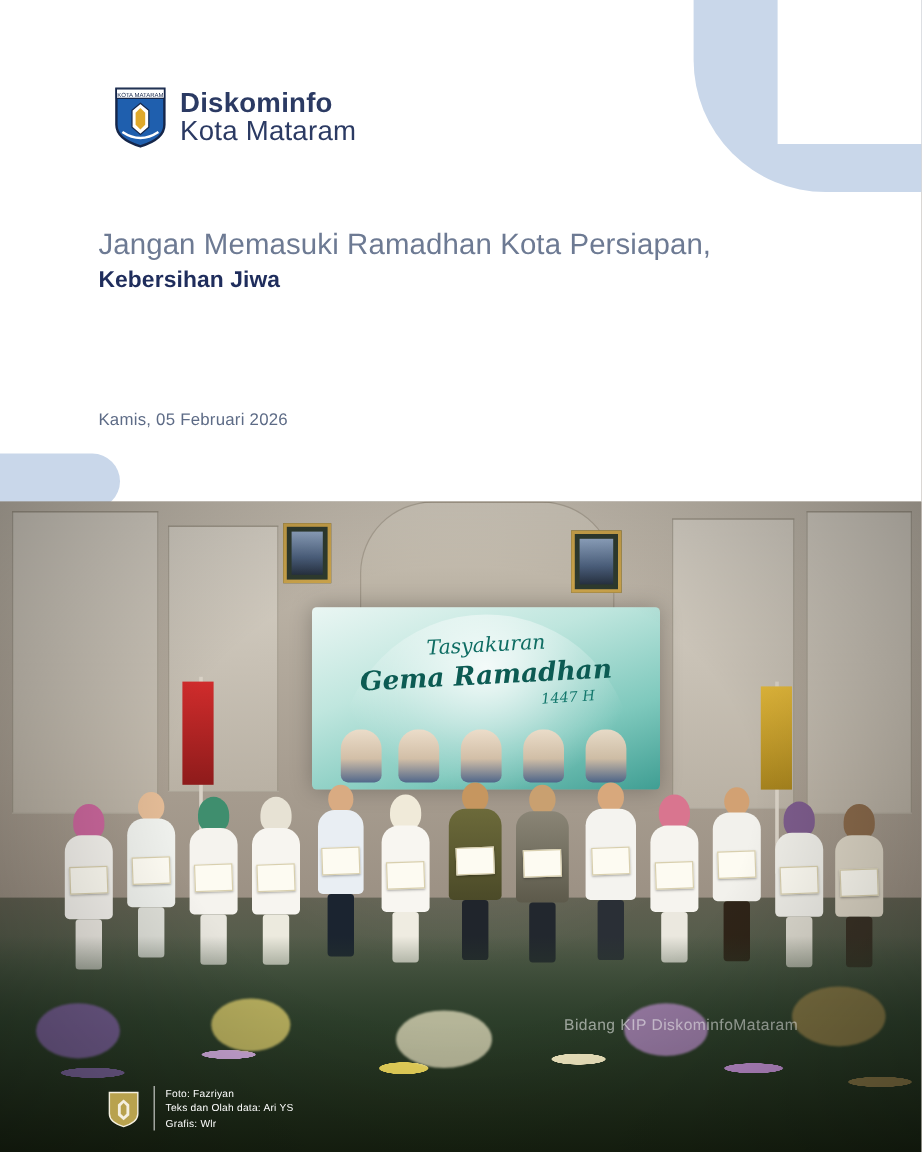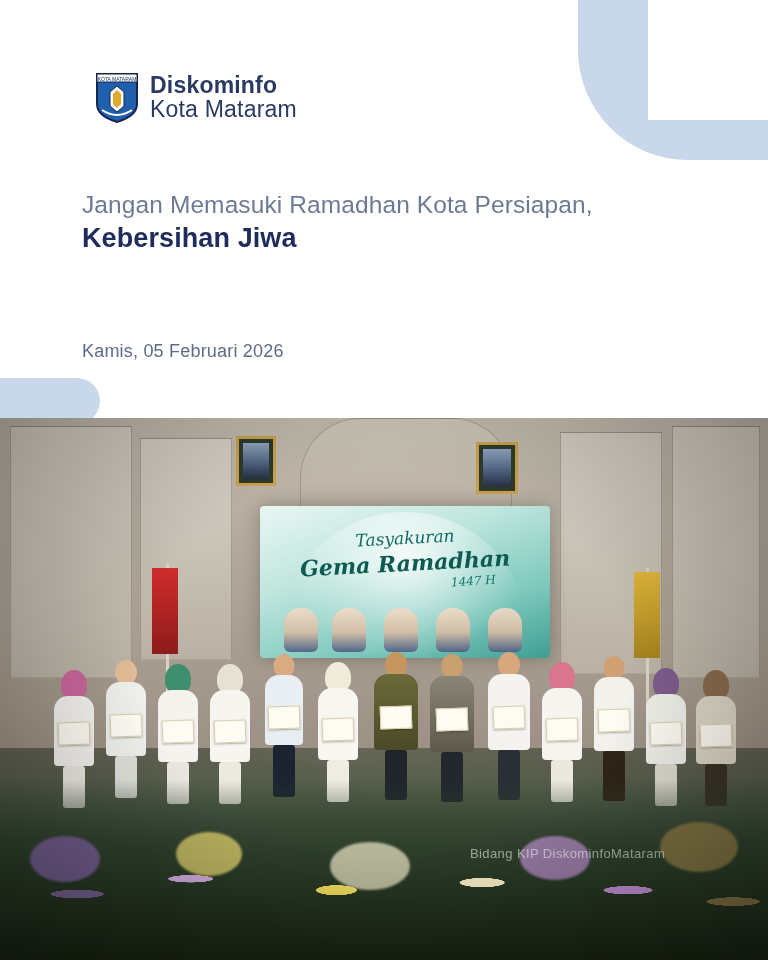--- a/index.html
+++ b/index.html
@@ -99,32 +99,32 @@
   }
   .headline .line2 {
     font-size: 26.5px;
     color: #1f2d5c;
     font-weight: bold;
     letter-spacing: .1px;
     line-height: 1.32;
     display: block;
   }
   .headline .line3 {
-    font-size: 27px;
+    font-size: 19px;
     color: #1f2d5c;
     font-weight: bold;
     letter-spacing: .1px;
     line-height: 1.32;
     display: block;
   }
   .date {
     position: absolute;
     left: 82px;
     top: 341px;
-    font-size: 18px;
+    font-size: 14px;
     color: #5d6b86;
     letter-spacing: .2px;
   }
 
   
   .photo {
     position: absolute;
     left: 0;
     top: 418px;
     width: 768px;
@@ -508,14 +508,28 @@
     <div class="plant-blob" style="left:30px;bottom:78px;width:70px;height:46px;background:#7a5f9a;opacity:.85;"></div>
     <div class="plant-blob" style="left:176px;bottom:84px;width:66px;height:44px;background:#d8c96a;opacity:.8;"></div>
     <div class="plant-blob" style="left:330px;bottom:70px;width:80px;height:48px;background:#efe8c7;opacity:.7;"></div>
     <div class="plant-blob" style="left:520px;bottom:80px;width:70px;height:44px;background:#b68ac6;opacity:.75;"></div>
     <div class="plant-blob" style="left:660px;bottom:88px;width:78px;height:50px;background:#8d7a45;opacity:.8;"></div>
 
     <div class="watermark">Bidang  KIP  DiskominfoMataram</div>
     <div class="vignette"></div>
   </div>
 
+  <div class="credits">
+    <div class="credits-logo">
+      <svg width="30" height="32" viewBox="0 0 46 54">
+        <path d="M3 4 H43 V34 Q43 46 23 52 Q3 46 3 34 Z" fill="#b8a24e" stroke="#f4efdf" stroke-width="2"></path>
+        <path d="M23 14 L31 21 L31 36 L23 43 L15 36 L15 21 Z" fill="#f4efdf"></path>
+        <path d="M23 19 L27 23 L27 34 L23 38 L19 34 L19 23 Z" fill="#b8a24e"></path>
+      </svg>
+    </div>
+    <div class="credits-text">
+      <span>Foto: Fazriyan</span>
+      <span>Teks dan Olah data: Ari YS</span>
+      <span>Grafis: Wlr</span>
+    </div>
+  </div>
 
 </div>
 
 </body></html>

